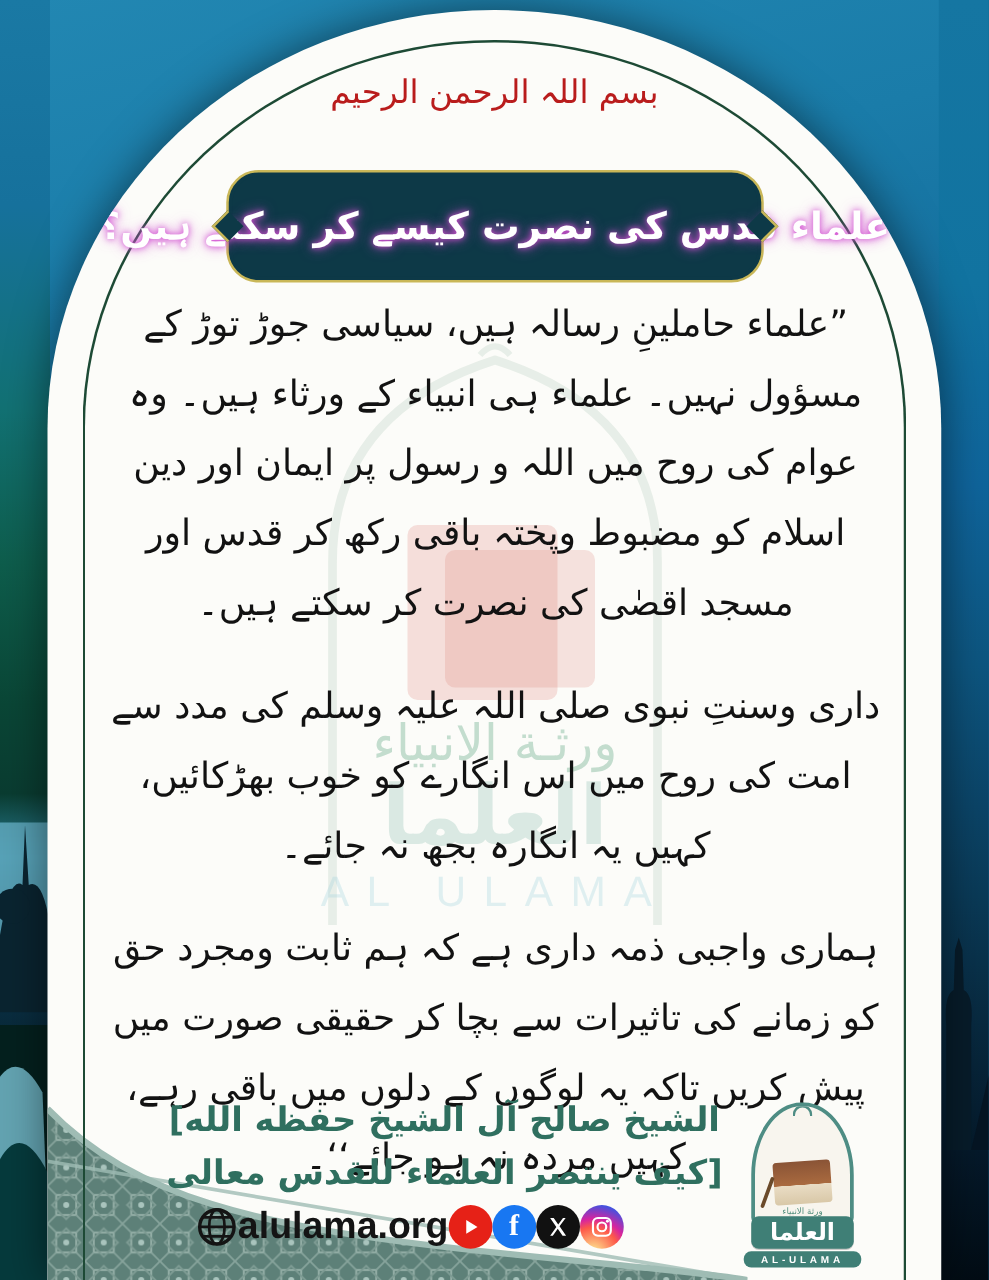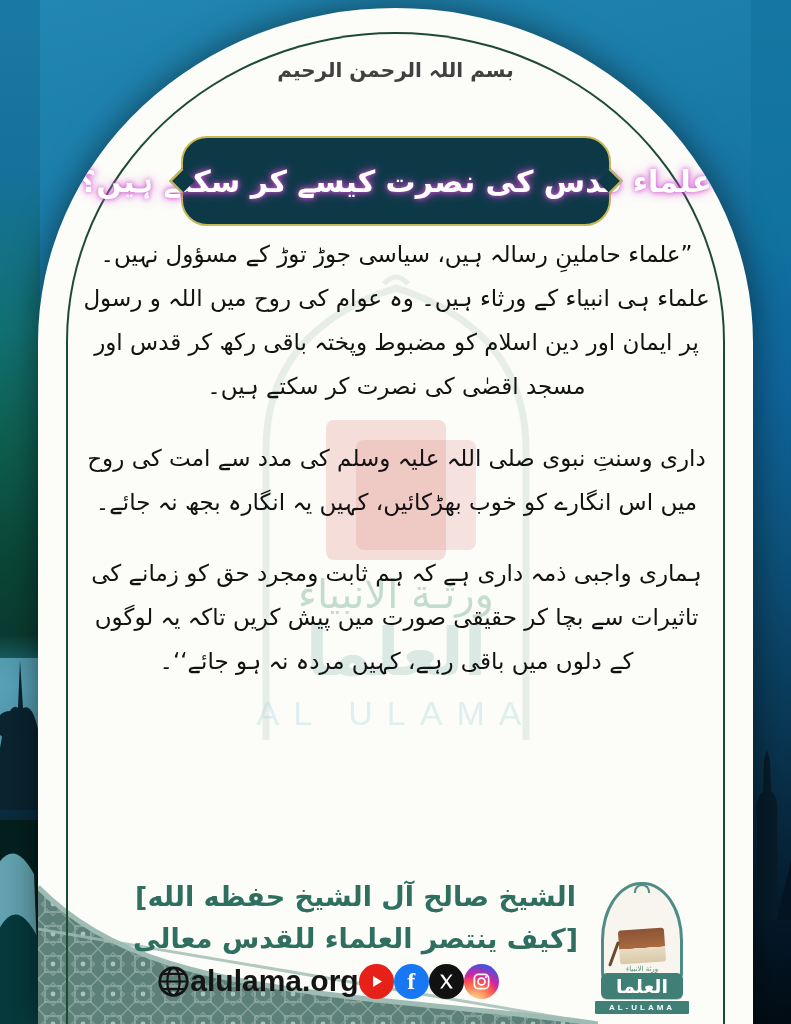--- a/index.html
+++ b/index.html
@@ -42,21 +42,21 @@
 
   
   .watermark{
     position:absolute;left:50%;top:262px;transform:translateX(-50%);
     width:380px;height:480px;pointer-events:none;
   }
 
   
   .bismillah{
     position:absolute;top:50px;left:0;right:0;text-align:center;
-    font-size:20px;font-weight:bold;color:#404040;
+    font-size:26px;font-weight:normal;color:#b91c1c;
   }
   .title-box{
     position:absolute;top:128px;left:50%;transform:translateX(-50%);
     width:426px;height:86px;background:#0d3947;
     border:2px solid #c9b758;border-radius:26px;
     display:flex;align-items:center;justify-content:center;
     box-shadow:inset 0 0 0 3px #0d3947;
   }
   .title-box .cusp{
     position:absolute;top:50%;width:16px;height:16px;background:#0d3947;
@@ -67,21 +67,21 @@
   .title-text{
     font-size:30px;font-weight:bold;color:#ffffff;direction:rtl;
     text-shadow:0 0 5px #d24fd2,0 0 11px rgba(210,79,210,.75);
     white-space:nowrap;
   }
   .content{
     position:absolute;top:224px;left:44px;right:42px;
     direction:rtl;text-align:center;color:#121212;
   }
   .content p{
-    margin:0 0 27px 0;font-size:23px;line-height:1.92;font-weight:500;
+    margin:0 0 27px 0;font-size:29px;line-height:1.92;font-weight:500;
   }
   .attribution{
     position:absolute;left:70px;right:150px;top:868px;
     direction:rtl;text-align:center;color:#2f6f5f;
     font-size:27px;line-height:1.55;font-weight:bold;
   }
   
   .footer{
     position:absolute;left:40px;right:175px;bottom:22px;height:42px;
     display:flex;align-items:center;justify-content:center;
@@ -124,21 +124,21 @@
     background:#6b4a2a;transform:rotate(24deg);border-radius:2px;
   }
   .logo-tagline{font-size:7px;color:#55907f;margin-bottom:3px;direction:rtl;}
   .logo-banner{
     margin-top:-6px;width:82px;height:27px;background:#3f7f76;border-radius:6px;
     display:flex;align-items:center;justify-content:center;
     color:#fff;font-size:19px;font-weight:bold;direction:rtl;z-index:2;
     box-shadow:0 1px 0 rgba(0,0,0,.2);
   }
   .logo-strip{
-    margin-top:2px;width:94px;height:13px;background:#3f7f76;border-radius:1px;
+    margin-top:2px;width:94px;height:13px;background:#3f7f76;border-radius:6px;
     display:flex;align-items:center;justify-content:center;
     color:#fff;font-size:8px;letter-spacing:3px;font-family:"Liberation Sans",sans-serif;font-weight:bold;
   }
 
   .corner-pattern{position:absolute;left:0;bottom:0;}
 </style>
 </head>
 <body>
 
 <div class="poster">

